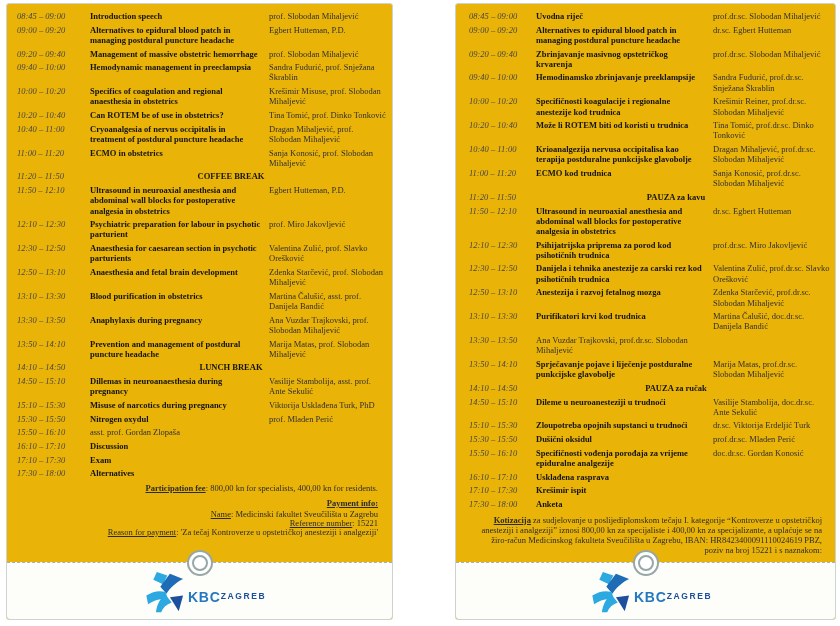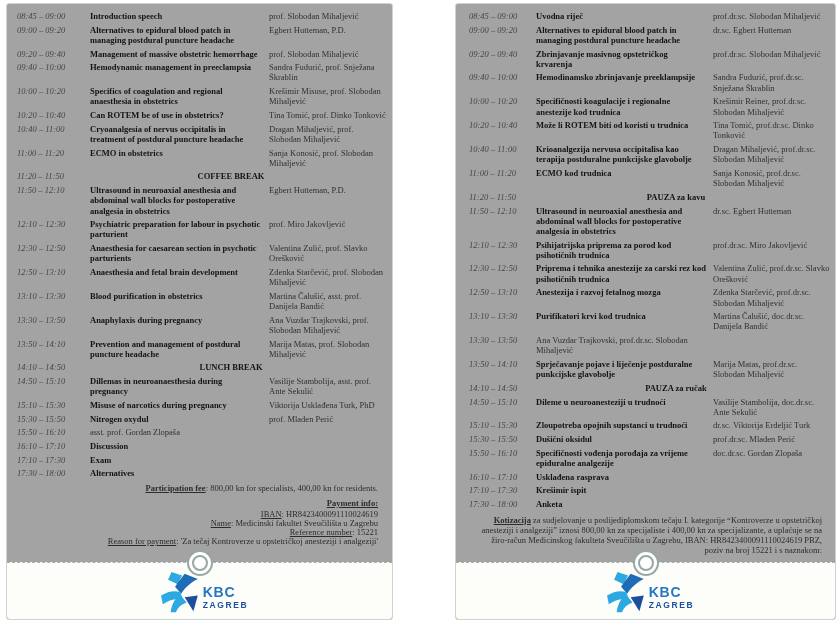--- a/index.html
+++ b/index.html
@@ -3,21 +3,21 @@
 <meta charset="utf-8">
 <style>
   html,body{margin:0;padding:0;}
   body{
     width:840px;height:626px;background:#ffffff;position:relative;
     font-family:"Liberation Serif","DejaVu Serif",serif;
     color:#2c2c2c;-webkit-font-smoothing:antialiased;
   }
   .page{
     position:absolute;top:3px;height:617px;box-sizing:border-box;
-    background:#a3a3a3;border:1px solid #ccd4d2;border-radius:3px;
+    background:#eab308;border:1px solid #ccd4d2;border-radius:3px;
     display:flex;flex-direction:column;
   }
   .page.left{left:6px;width:387px;}
   .page.right{left:455px;width:381px;}
   .content{flex:1;overflow:hidden;padding:7px 6px 0 10px;}
   .page.right .content{padding:7px 5px 0 13px;}
 
   
   .row{
     display:grid;grid-template-columns:66px 172px 1fr;column-gap:7px;
@@ -53,21 +53,21 @@
     border:2px solid #97a7a5;box-sizing:border-box;
   }
   .ring::after{
     content:"";position:absolute;inset:3px;border:2px solid #97a7a5;border-radius:50%;
   }
   .logo{
     position:absolute;top:8px;left:50%;transform:translateX(-45%);
     display:flex;align-items:center;gap:1px;
   }
   .logo svg{width:42px;height:42px;display:block;}
-  .logo-text{display:flex;flex-direction:column;margin-top:10px;}
+  .logo-text{display:flex;margin-top:10px;}
   .logo-kbc{font-family:"Liberation Sans","DejaVu Sans",sans-serif;font-weight:bold;font-size:14px;letter-spacing:.8px;line-height:1;}
   .logo-zagreb{font-family:"Liberation Sans","DejaVu Sans",sans-serif;font-weight:bold;font-size:8.5px;letter-spacing:1.6px;line-height:1;margin-top:2px;}
 </style>
 </head>
 <body>
 
 <section class="page left">
   <div class="content">
     <div>
         <div class="row">
@@ -185,21 +185,20 @@
         <div class="row">
           <span class="time">17:30 – 18:00</span>
           <span class="title">Alternatives</span>
           <span class="speaker"></span>
         </div>
       </div>
 
     <div class="footer">
       <p class="fee-line"><span class="b u">Participation fee</span><span>: 800,00 kn for specialists, 400,00 kn for residents.</span></p>
       <p class="pay-head">Payment info:</p>
-      <p class="kv"><span class="u">IBAN</span><span>:  HR8423400091110024619</span></p>
       <p class="kv"><span class="u">Name</span><span>: Medicinski fakultet Sveučilišta u Zagrebu</span></p>
       <p class="kv"><span class="u">Reference number</span><span>: 15221</span></p>
       <p class="kv"><span class="u">Reason for payment</span><span>: 'Za tečaj Kontroverze u opstetričkoj anesteziji i analgeziji'</span></p>
 
     </div>
   </div>
 
   <div class="strip">
     <div class="ring"></div>
     <div class="logo">
@@ -270,21 +269,21 @@
           <span class="title">Ultrasound in neuroaxial anesthesia and abdominal wall blocks for postoperative analgesia in obstetrics</span>
           <span class="speaker">dr.sc. Egbert Hutteman</span>
         </div>
         <div class="row">
           <span class="time">12:10 – 12:30</span>
           <span class="title">Psihijatrijska priprema za porod kod psihotičnih trudnica</span>
           <span class="speaker">prof.dr.sc. Miro Jakovljević</span>
         </div>
         <div class="row">
           <span class="time">12:30 – 12:50</span>
-          <span class="title">Priprema i tehnika anestezije za carski rez kod psihotičnih trudnica</span>
+          <span class="title">Danijela i tehnika anestezije za carski rez kod psihotičnih trudnica</span>
           <span class="speaker">Valentina Zulić, prof.dr.sc. Slavko Orešković</span>
         </div>
         <div class="row">
           <span class="time">12:50 – 13:10</span>
           <span class="title">Anestezija i razvoj fetalnog mozga</span>
           <span class="speaker">Zdenka Starčević, prof.dr.sc. Slobodan Mihaljević</span>
         </div>
         <div class="row">
           <span class="time">13:10 – 13:30</span>
           <span class="title">Purifikatori krvi kod trudnica</span>
@@ -314,21 +313,21 @@
           <span class="speaker">dr.sc. Viktorija Erdeljić Turk</span>
         </div>
         <div class="row">
           <span class="time">15:30 – 15:50</span>
           <span class="title">Dušični oksidul</span>
           <span class="speaker">prof.dr.sc. Mladen Perić</span>
         </div>
         <div class="row">
           <span class="time">15:50 – 16:10</span>
           <span class="title">Specifičnosti vođenja porođaja za vrijeme epiduralne analgezije</span>
-          <span class="speaker">doc.dr.sc. Gordan Zlopaša</span>
+          <span class="speaker">doc.dr.sc. Gordan Konosić</span>
         </div>
         <div class="row">
           <span class="time">16:10 – 17:10</span>
           <span class="title">Usklađena rasprava</span>
           <span class="speaker"></span>
         </div>
         <div class="row">
           <span class="time">17:10 – 17:30</span>
           <span class="title">Krešimir ispit</span>
           <span class="speaker"></span>

